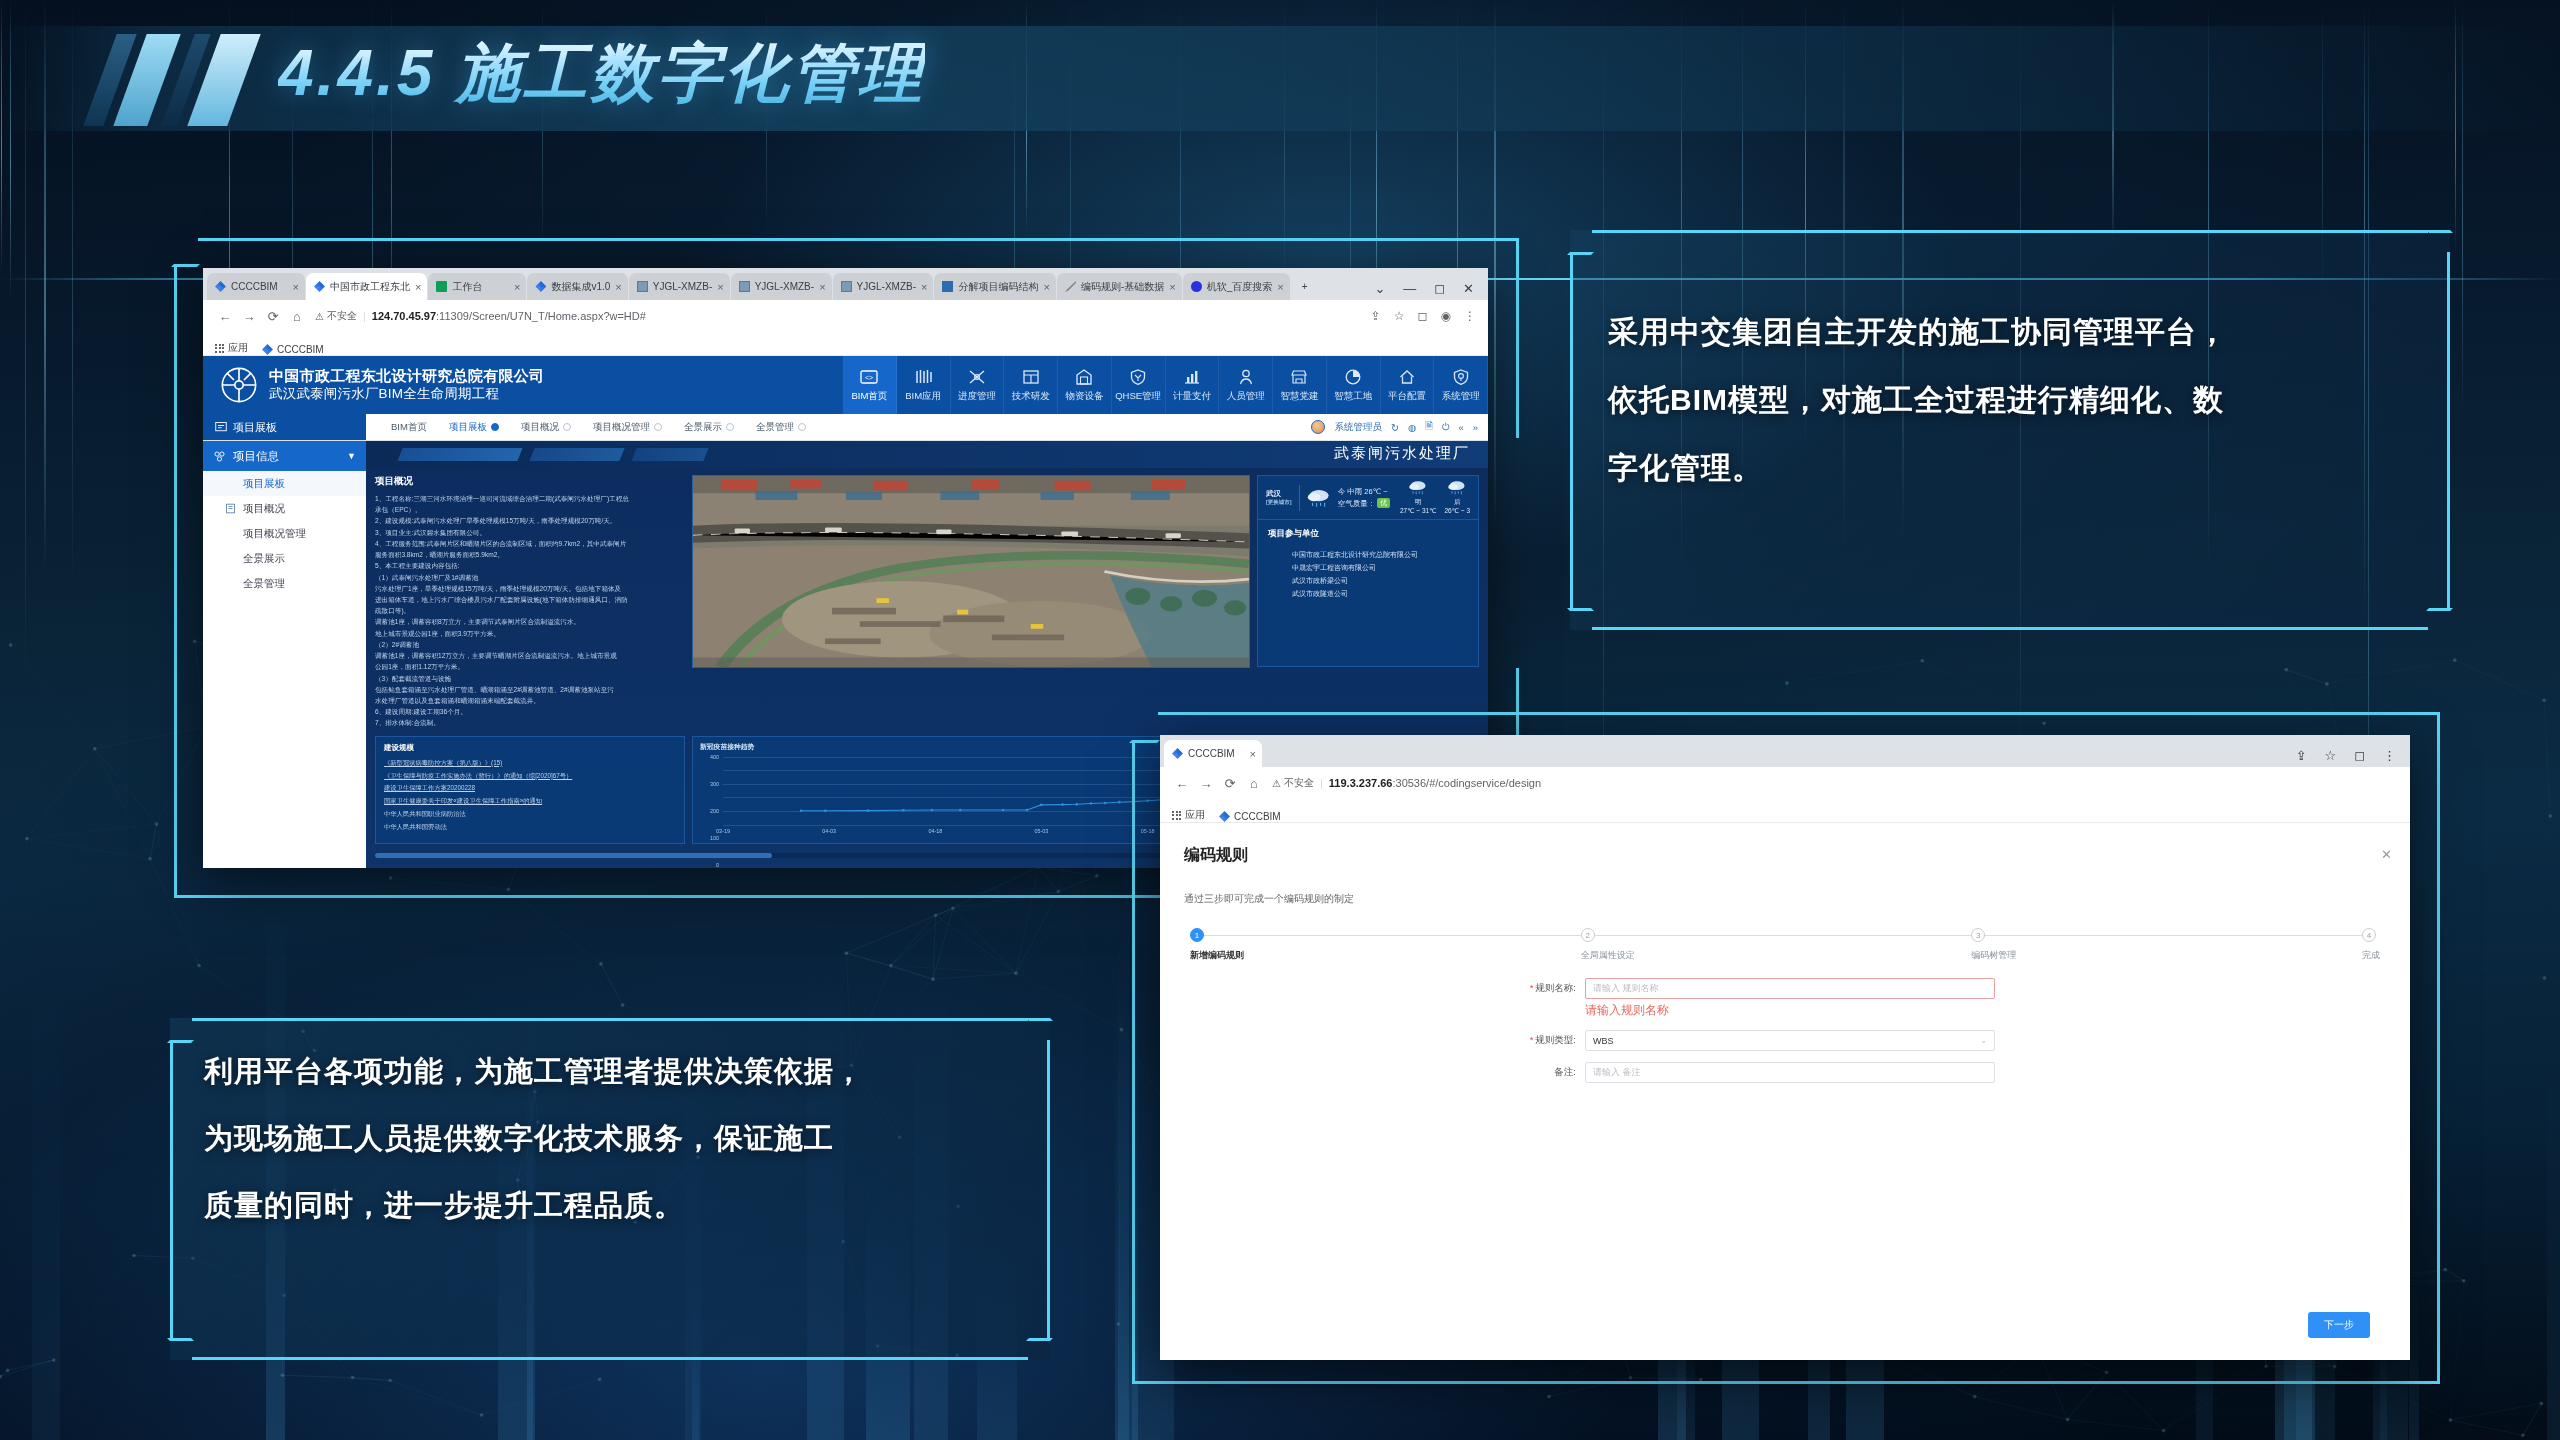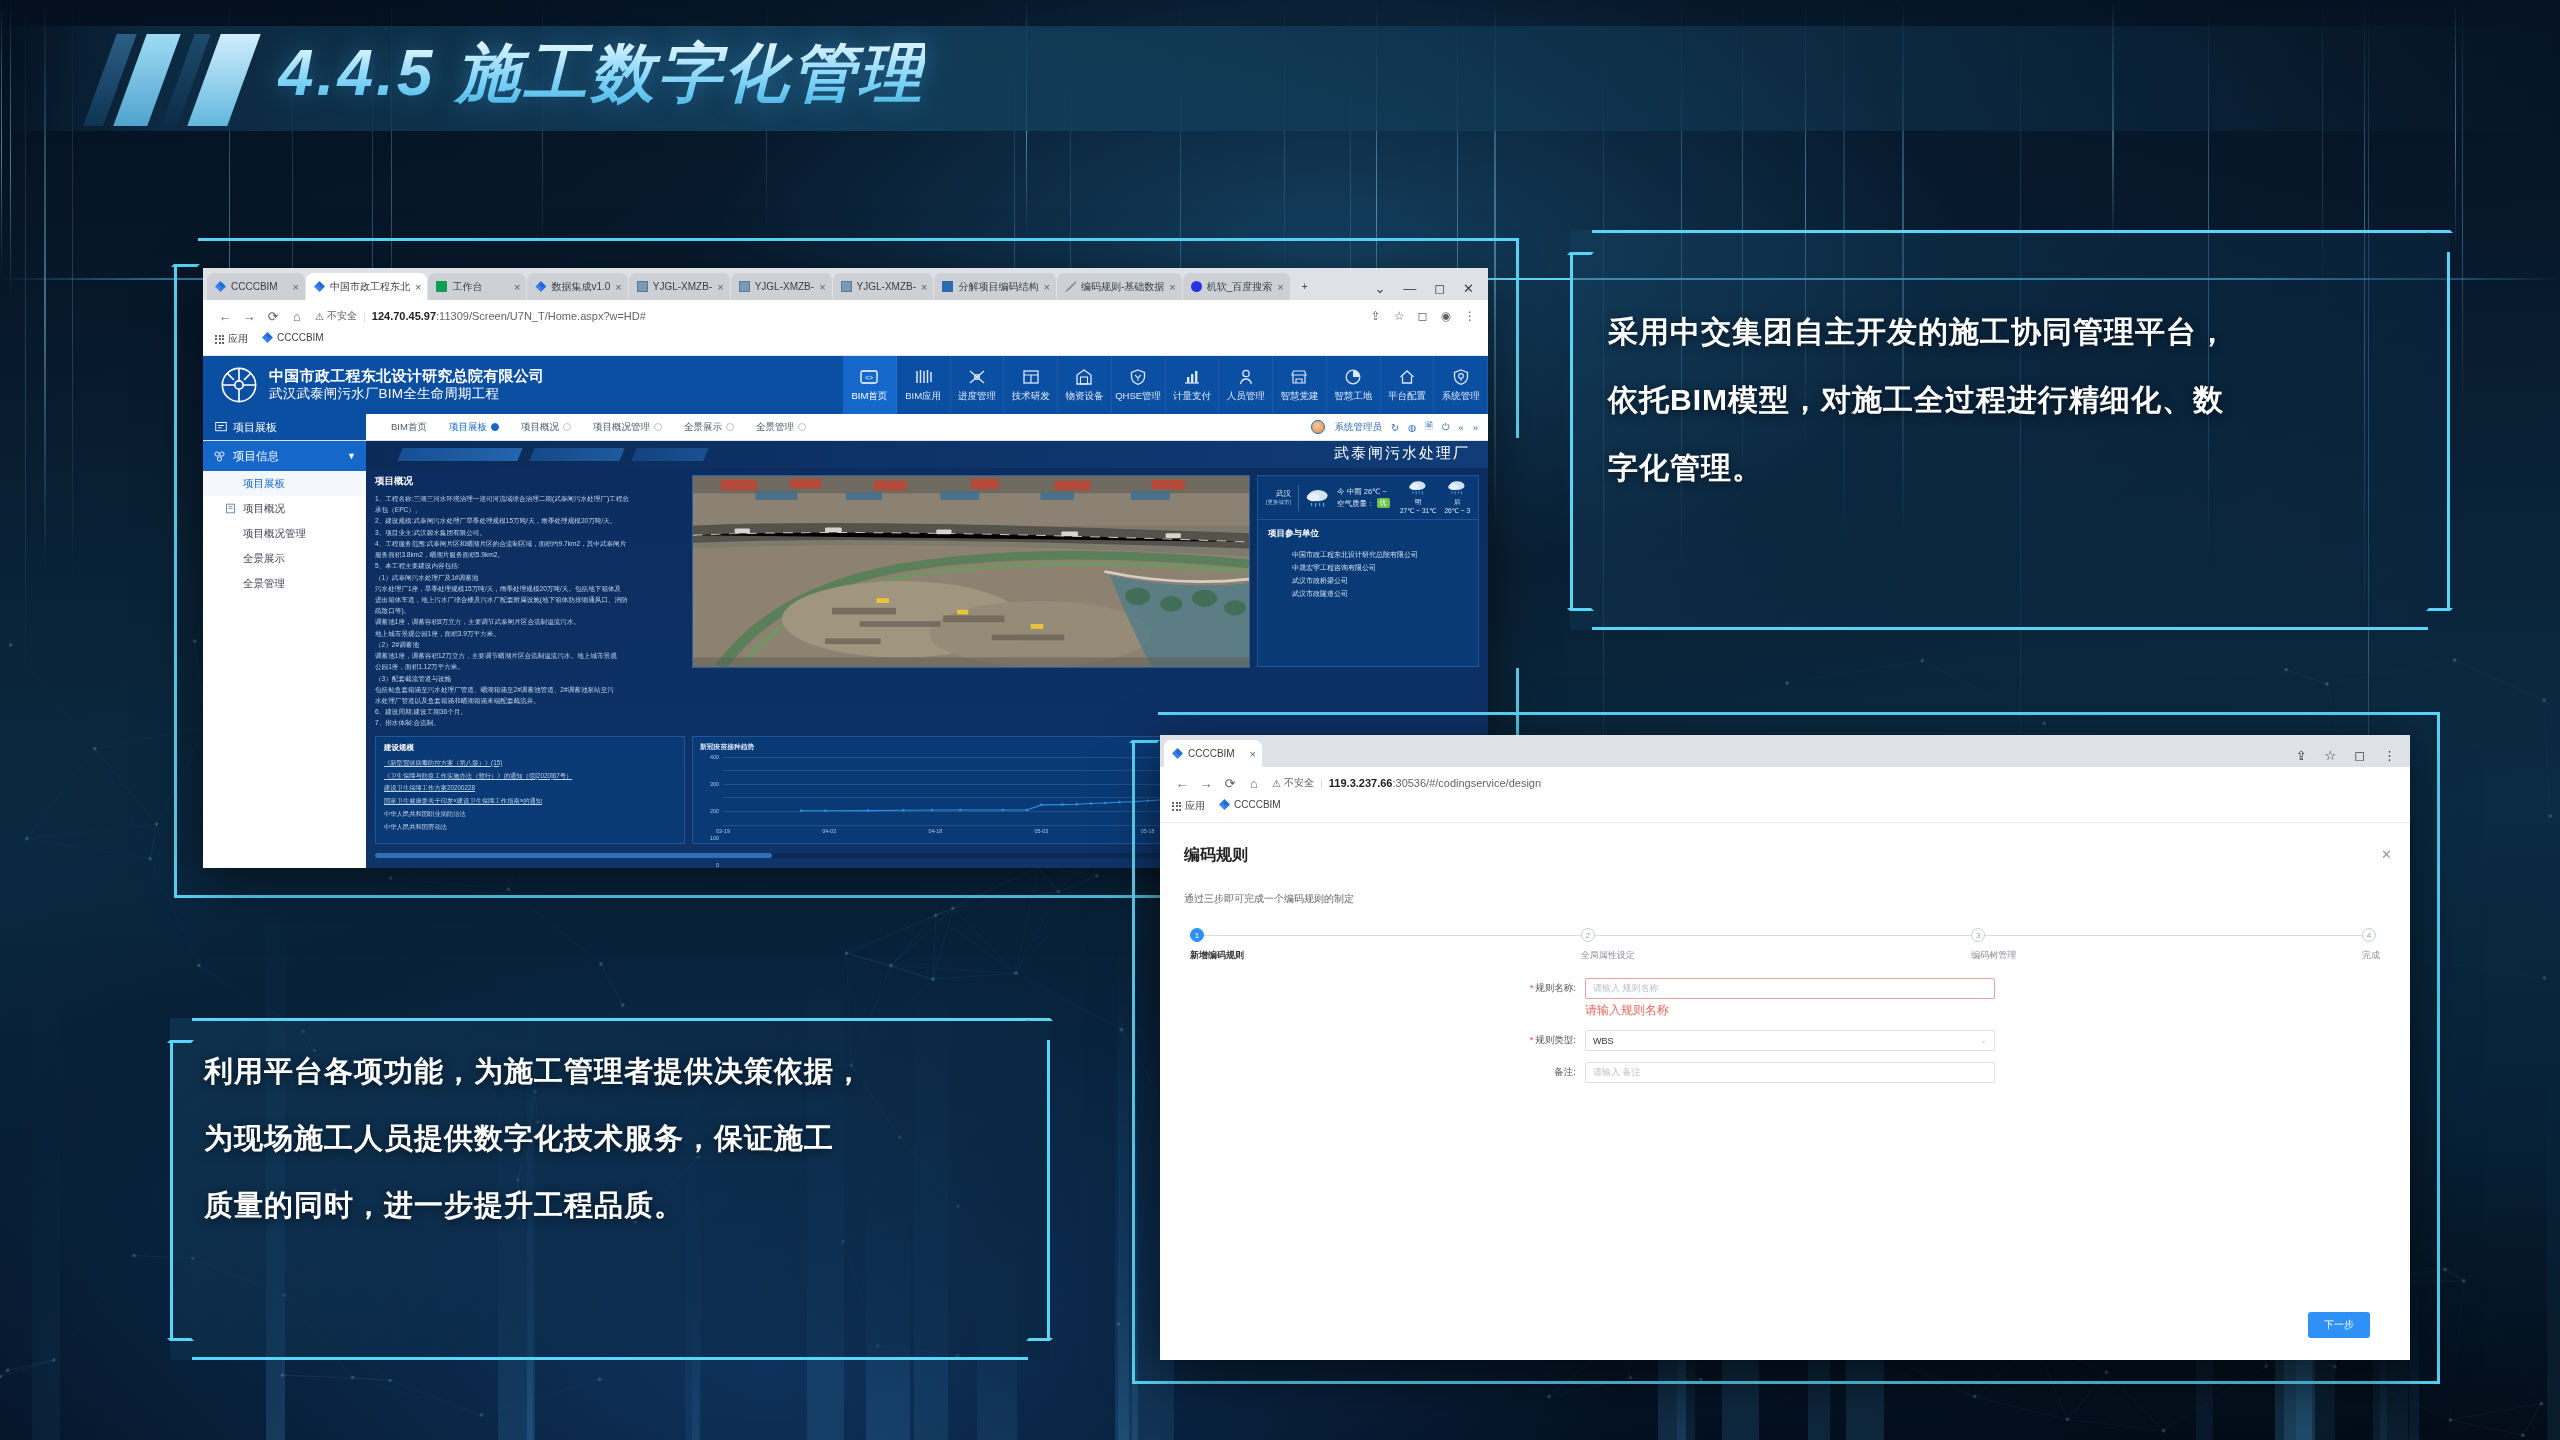--- a/index.html
+++ b/index.html
@@ -89,21 +89,21 @@
   .navbar { height:32px; background:#fff; display:flex; align-items:center; gap:0; padding:0 10px; font-size:11px; color:#202124; }
   .navbtn { width:24px; text-align:center; color:#5f6368; font-size:13px; }
   .url { flex:1; display:flex; align-items:center; gap:6px; padding-left:6px; }
   .warn { display:flex; align-items:center; gap:3px; color:#5f6368; font-size:10px; }
   .warn .tri { font-size:10px; }
   .divider { color:#dadce0; }
   .urltext { color:#202124; font-size:11px; }
   .urltext b { font-weight:bold; }
   .urltext span { color:#5f6368; }
   .navicons { display:flex; align-items:center; gap:13px; color:#5f6368; font-size:12px; padding-right:2px; }
-  .bookbar { height:24px; background:#fff; display:flex; align-items:flex-start; gap:14px; padding:0 12px; font-size:10px; color:#3c4043; border-bottom:1px solid #e8eaed; }
+  .bookbar { height:24px; background:#fff; display:flex; align-items:flex-end; gap:14px; padding:0 12px; font-size:10px; color:#3c4043; border-bottom:1px solid #e8eaed; }
   .apps-grid { display:grid; grid-template-columns:repeat(3,2px); grid-template-rows:repeat(3,2px); gap:1.5px; }
   .apps-grid i { display:block; width:2px; height:2px; background:#5f6368; }
 
   
   .appbar { height:58px; background:#0b4fa2; display:flex; align-items:stretch; }
   .brand { display:flex; align-items:center; gap:10px; padding-left:16px; width:640px; }
   .logo { width:40px; height:40px; flex:none; }
   .brand-txt { color:#fff; line-height:1.25; }
   .brand-t1 { font-size:15px; font-weight:bold; letter-spacing:.3px; }
   .brand-t2 { font-size:13.5px; letter-spacing:.2px; }
@@ -153,21 +153,21 @@
   .board-body { display:flex; gap:0; padding:7px 9px 0 9px; }
   .ov { width:310px; flex:none; color:#cfe0f5; }
   .ov h4 { font-size:9.5px; color:#fff; margin-bottom:6px; font-weight:bold; }
   .ov p { font-size:6.6px; line-height:1.55; color:#c2d6ee; margin-bottom:1px; }
   .photo { flex:1; margin-left:7px; height:193px; border:1px solid #2a5e9e; overflow:hidden; position:relative; }
   .rightcol { width:222px; flex:none; margin-left:7px; }
   .weather {
     background:#0a3a76; border:1px solid #1d569c; height:45px;
     display:flex; align-items:center; padding:0 8px; gap:7px; color:#dce9f8;
   }
-  .wcity { font-size:7.5px; text-align:right; line-height:1.25; }
+  .wcity { font-size:7.5px; text-align:left; line-height:1.25;font-weight:bold; }
   .wcity small { font-size:5.5px; color:#9cc0e6; display:block; }
   .wsep { width:1px; height:26px; background:#2b659f; }
   .wnow { font-size:7.5px; line-height:1.5; }
   .wtag { background:#6cc24a; color:#fff; padding:0 3px; border-radius:2px; font-size:7px; }
   .wday { font-size:6.5px; text-align:center; line-height:1.4; }
   .parts { background:#0a3a76; border:1px solid #1d569c; border-top:none; height:147px; padding:8px 10px; }
   .parts h4 { font-size:8.5px; color:#fff; margin-bottom:9px; font-weight:bold; }
   .parts div { font-size:7px; color:#cfe0f5; line-height:1.85; padding-left:12px; }
 
   .lowrow { display:flex; gap:7px; padding:6px 9px 9px 9px; }

